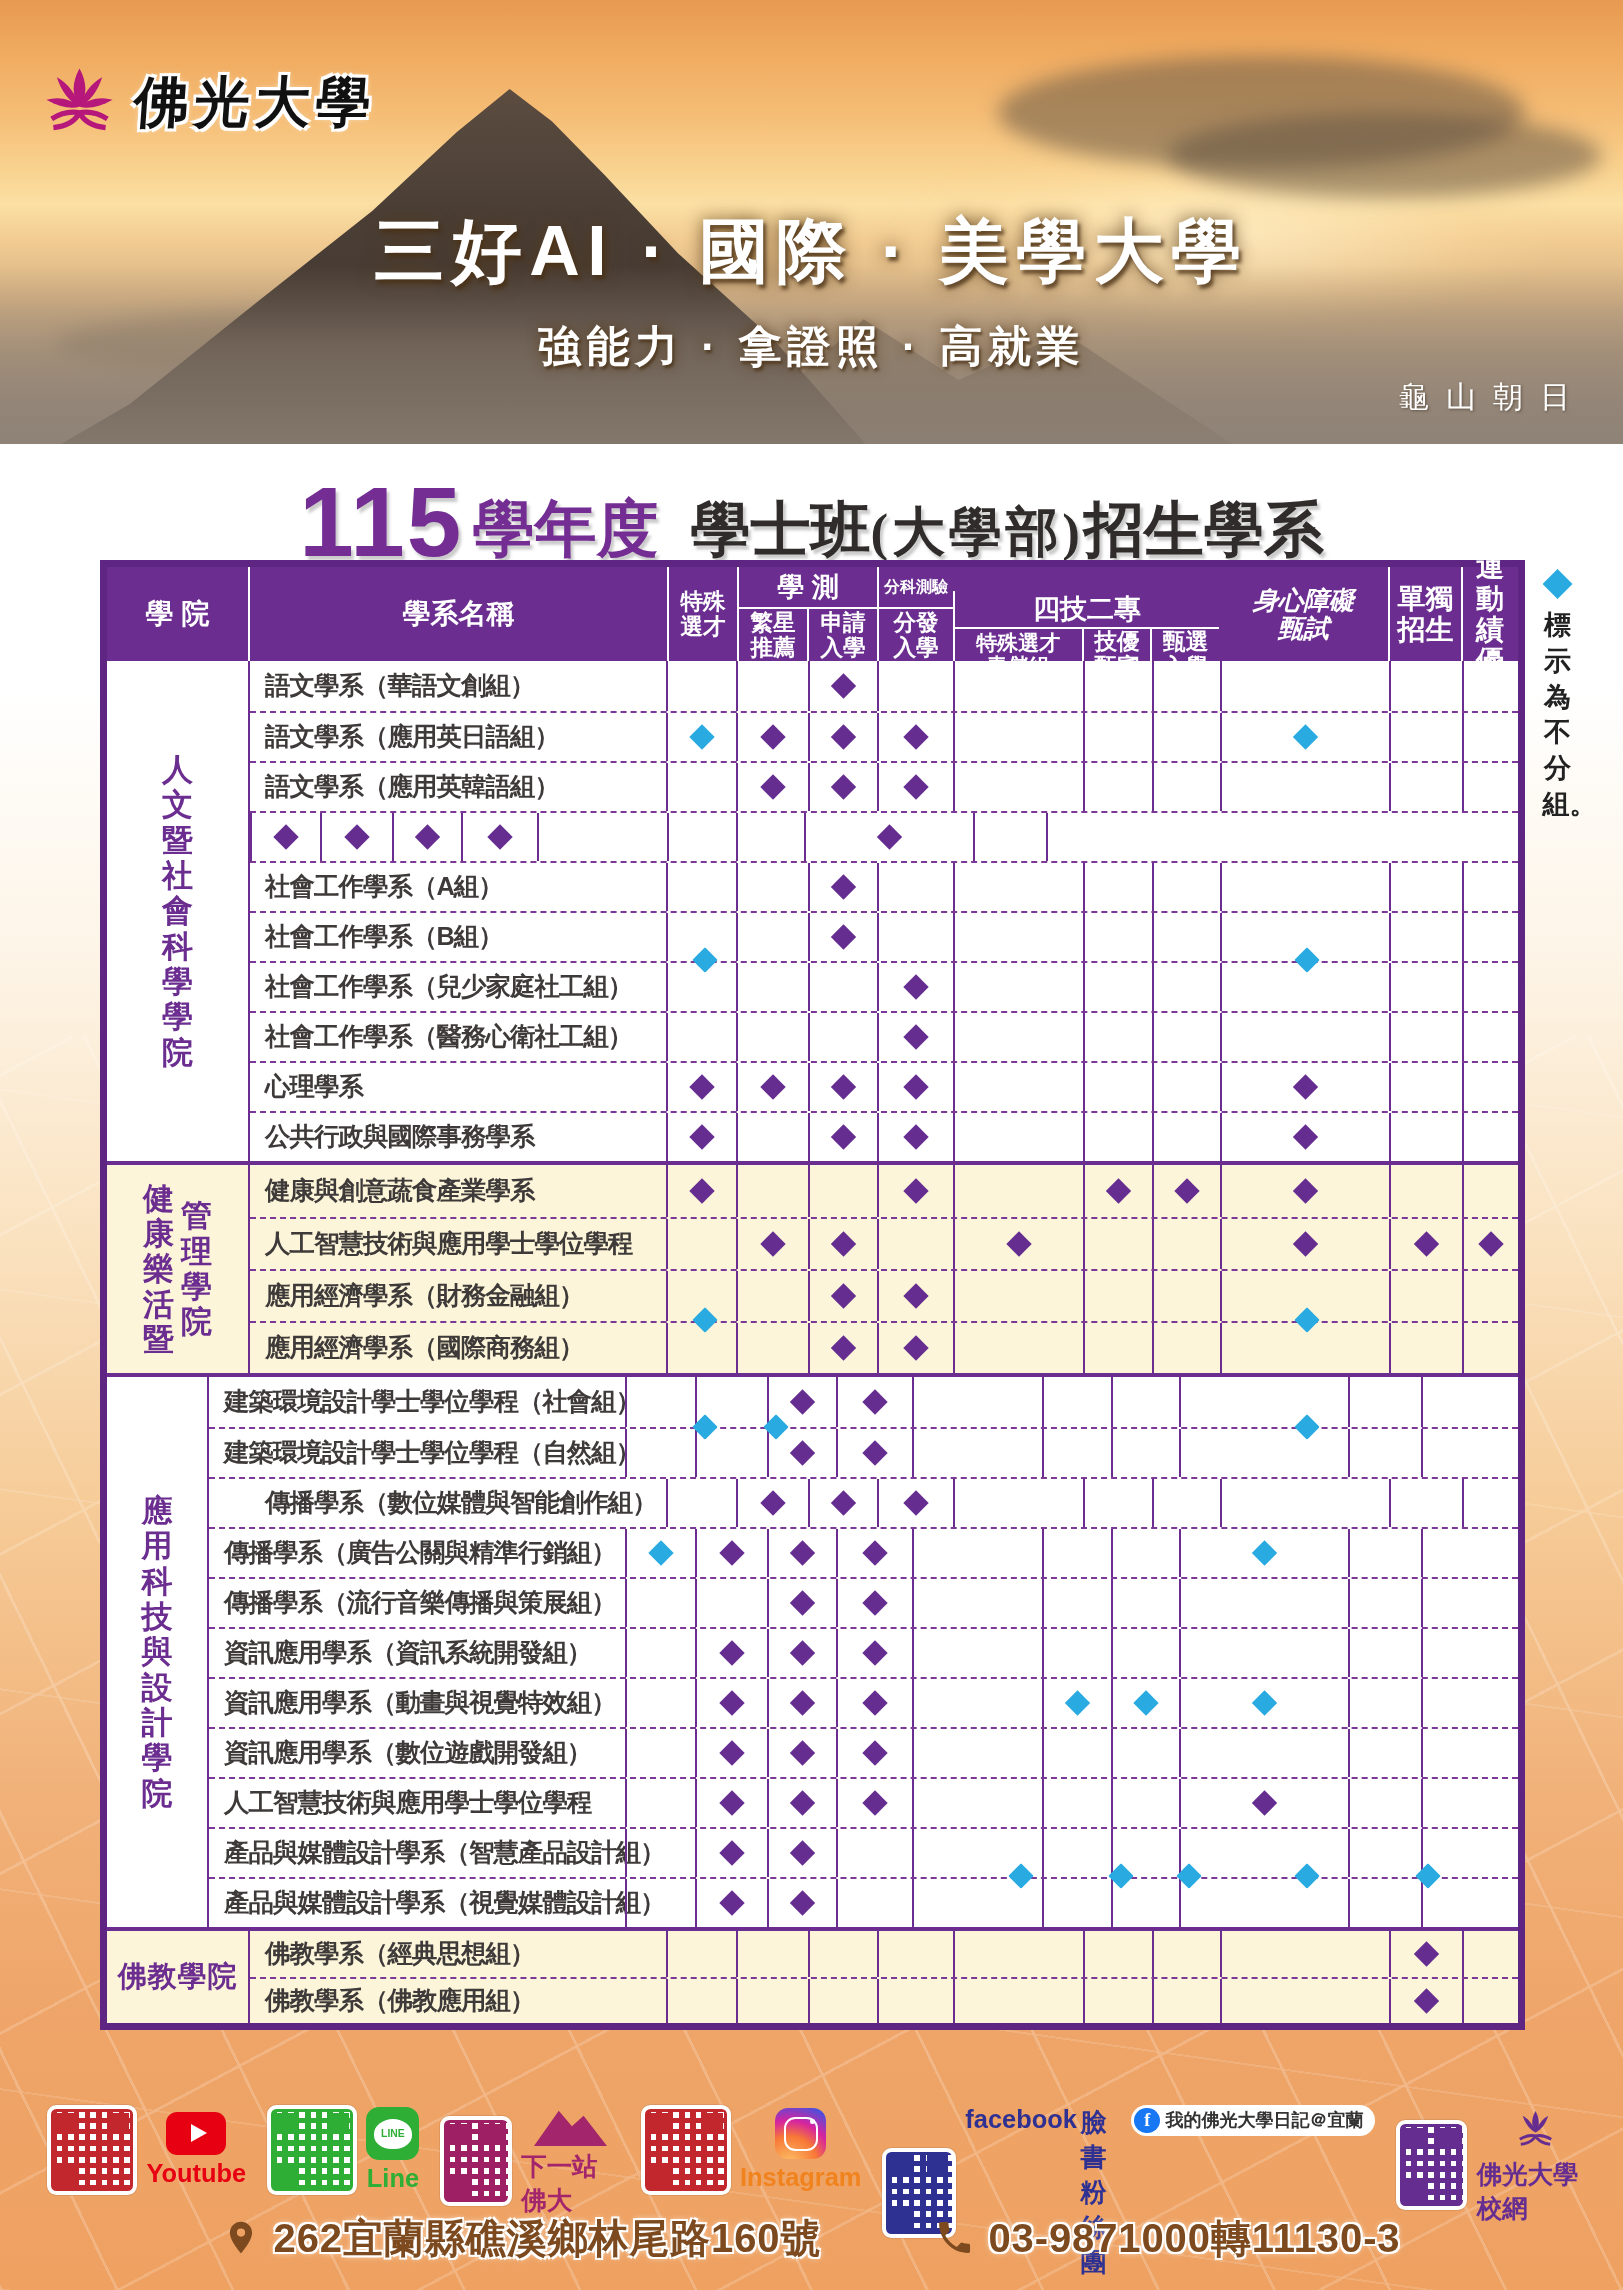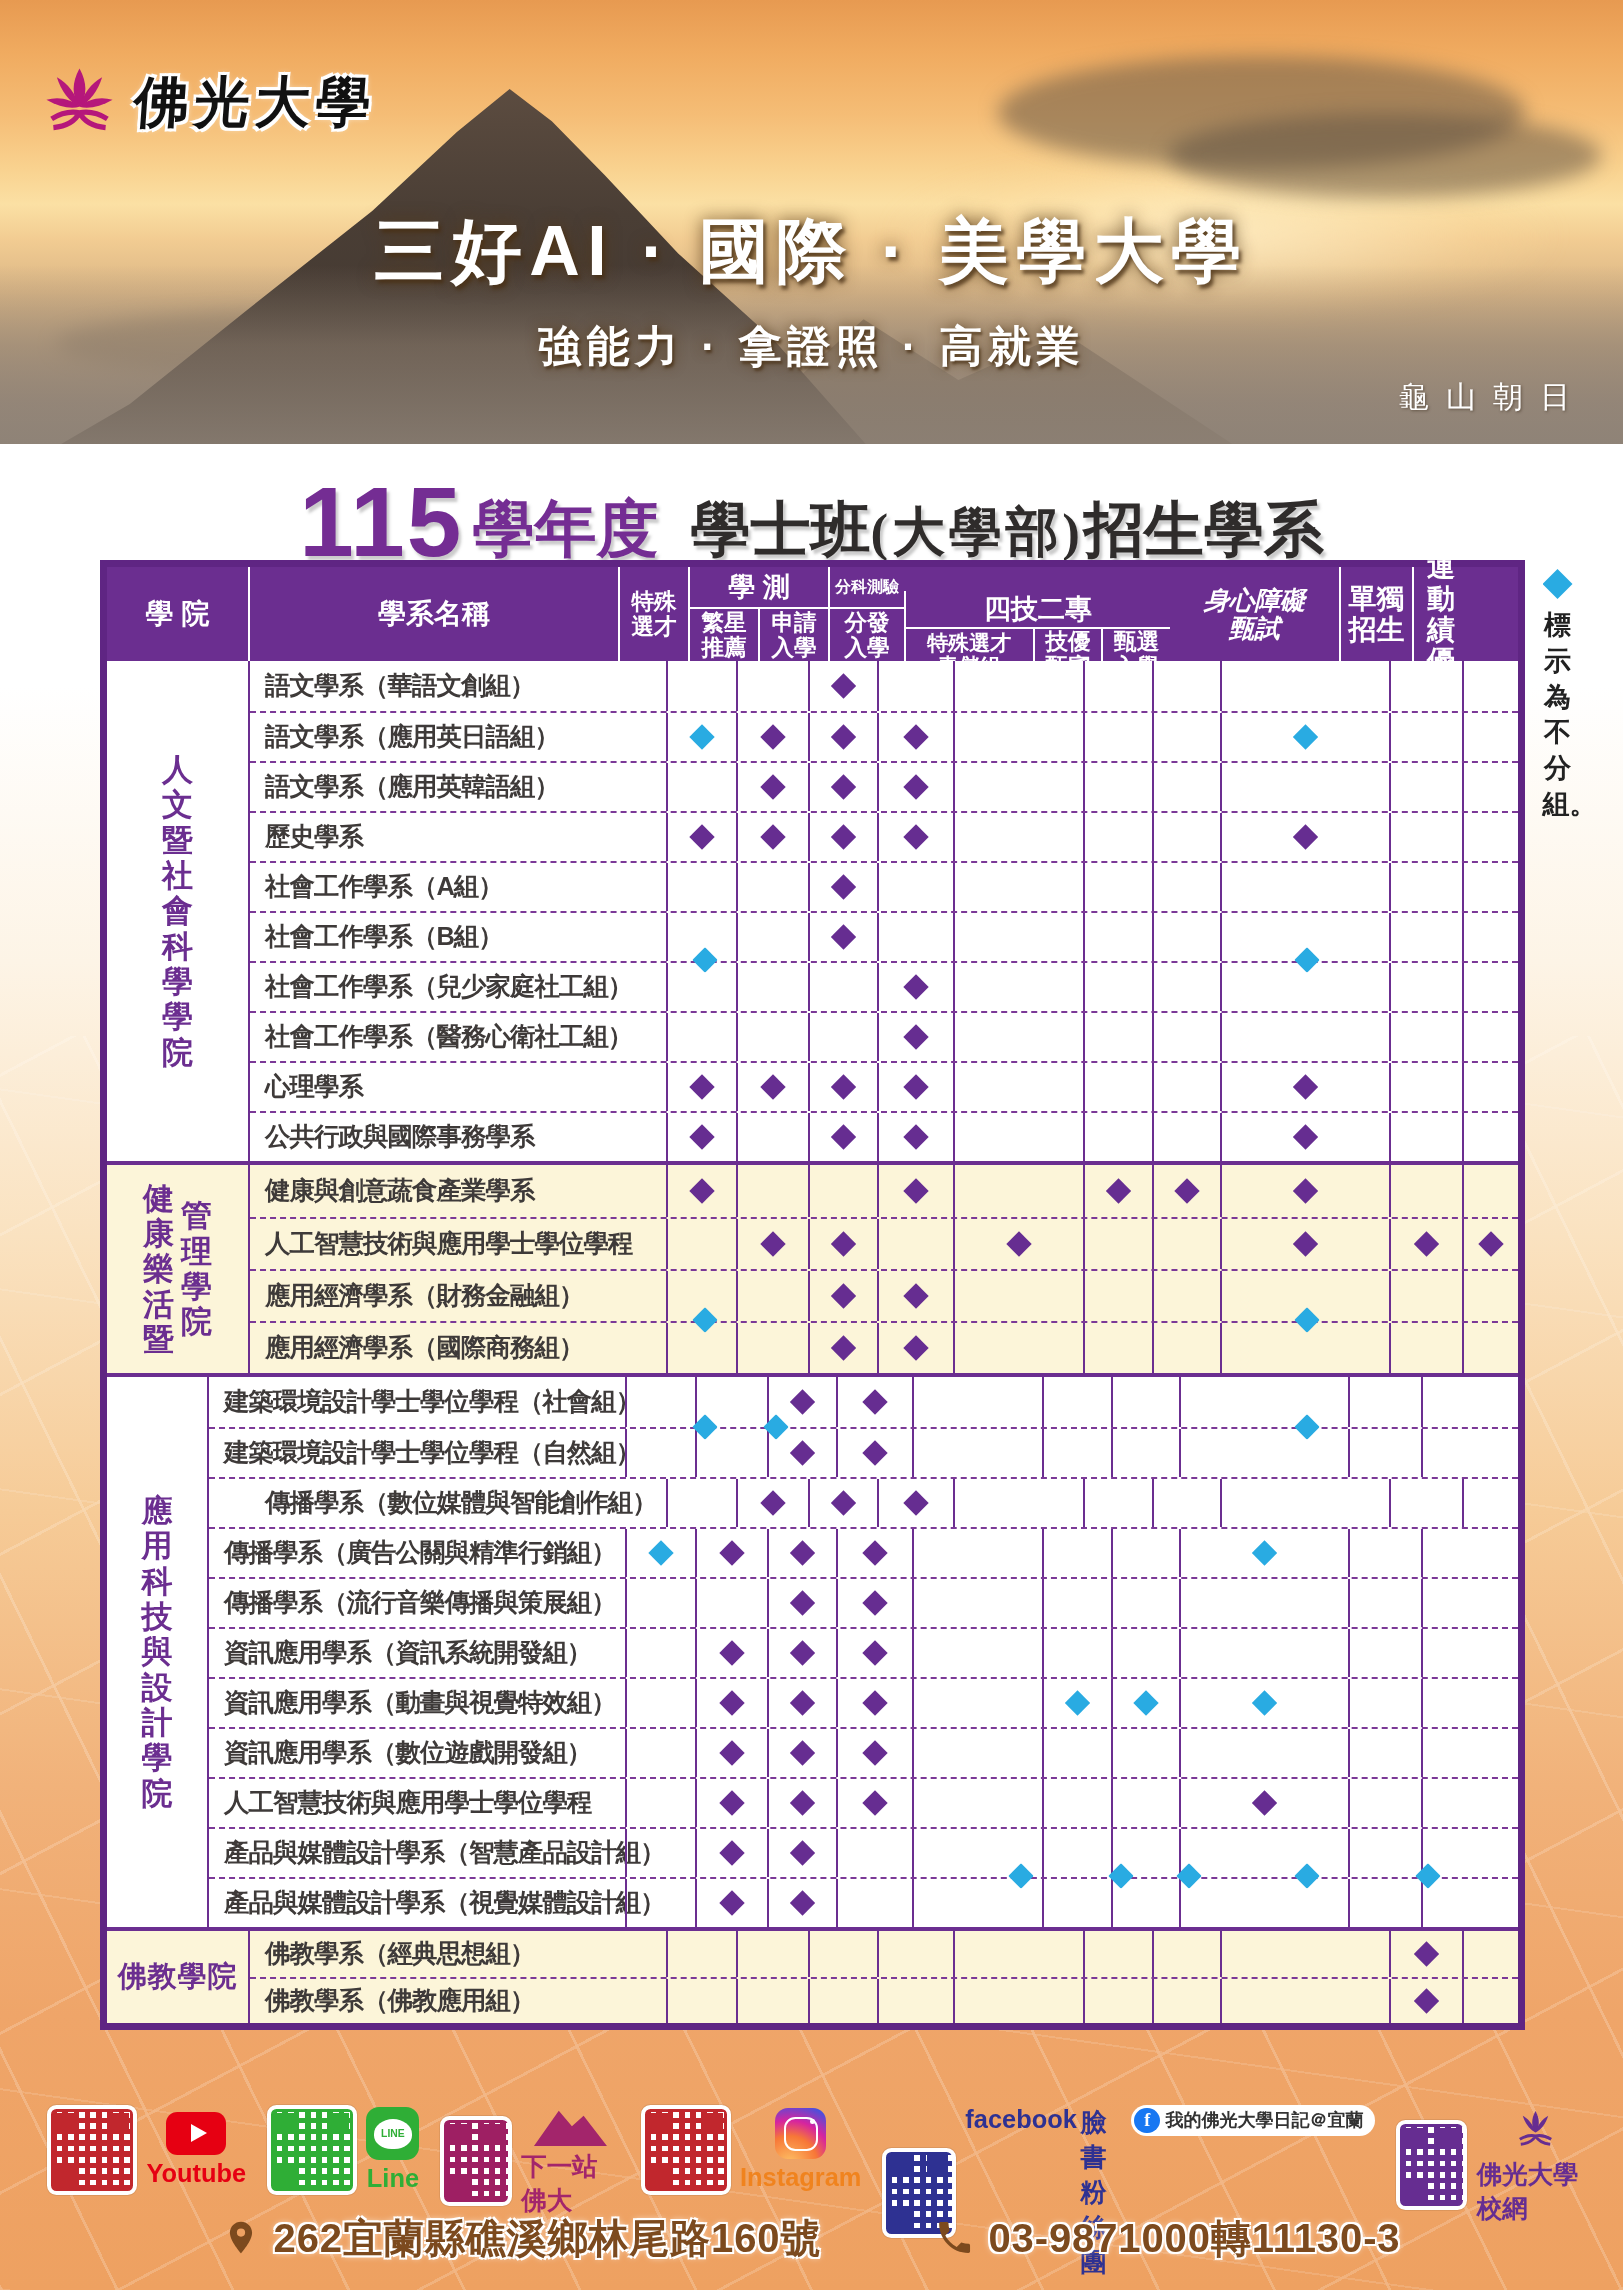--- a/index.html
+++ b/index.html
@@ -66,21 +66,21 @@
   .uni-table{position:absolute;left:100px;top:560px;width:1411px;border:7.5px solid #5f2583;background:#fff;}
   .thead{display:flex;height:94px;background:#6b2e90;color:#fff;font-weight:900;text-align:center;}
   .hc{display:flex;align-items:center;justify-content:center;white-space:pre-line;font-size:28px;line-height:1.12;box-sizing:border-box;}
   .hc+.hc,.hgroup{border-left:2.8px solid #fff;box-sizing:border-box;}
   .hgroup{display:flex;flex-direction:column;}
   .htop{height:40px;display:flex;align-items:center;justify-content:center;font-size:27px;}
   .htop.small{font-size:16px;}
   .hbot{flex:1;display:flex;border-top:2.8px solid #fff;}
   .hbot .hc{font-size:22.6px;flex:1;}
   .hbot .hc.wide{font-size:21px;}
-  .col-college{width:141px;} .col-dept{width:370px;}
+  .col-college{width:141px;} .col-dept{width:419px;}
   .col-sp{width:70px;}
   .col-dis{width:169px;font-size:25.4px;font-style:italic;} .col-ind{width:73px;} .col-sport{width:56px;}
   .hc.col-sp,.hbot .hc{font-size:22.6px;}
   .gw-gsat{width:140px;} .gw-ast{width:76px;} .gw-tech{width:266px;margin-top:24px;}
 
   .section{display:flex;position:relative;border-top:4.7px solid #6b2e90;}
   .section.first{border-top:none;}
   .college-cell{width:141px;display:flex;align-items:center;justify-content:center;gap:3.8px;
     color:#6b2e90;font-weight:900;box-sizing:border-box;}
   .vtext{width:34px;font-size:31px;line-height:1.14;word-break:break-all;text-align:center;}
@@ -272,21 +272,20 @@
                 <span class="diamond"></span>
               </div>
               <div class="mark-cell mc-youth"></div>
               <div class="mark-cell mc-skill"></div>
               <div class="mark-cell mc-sel"></div>
               <div class="mark-cell mc-dis"></div>
               <div class="mark-cell mc-ind"></div>
               <div class="mark-cell mc-sport"></div>
             </div>
             <div class="row" style="height: 50px;">
-              <div class="name-cell">歷史學系</div>
               <div class="mark-cell mc-sp">
                 <span class="diamond"></span>
               </div>
               <div class="mark-cell mc-star">
                 <span class="diamond"></span>
               </div>
               <div class="mark-cell mc-apply">
                 <span class="diamond"></span>
               </div>
               <div class="mark-cell mc-dist">

